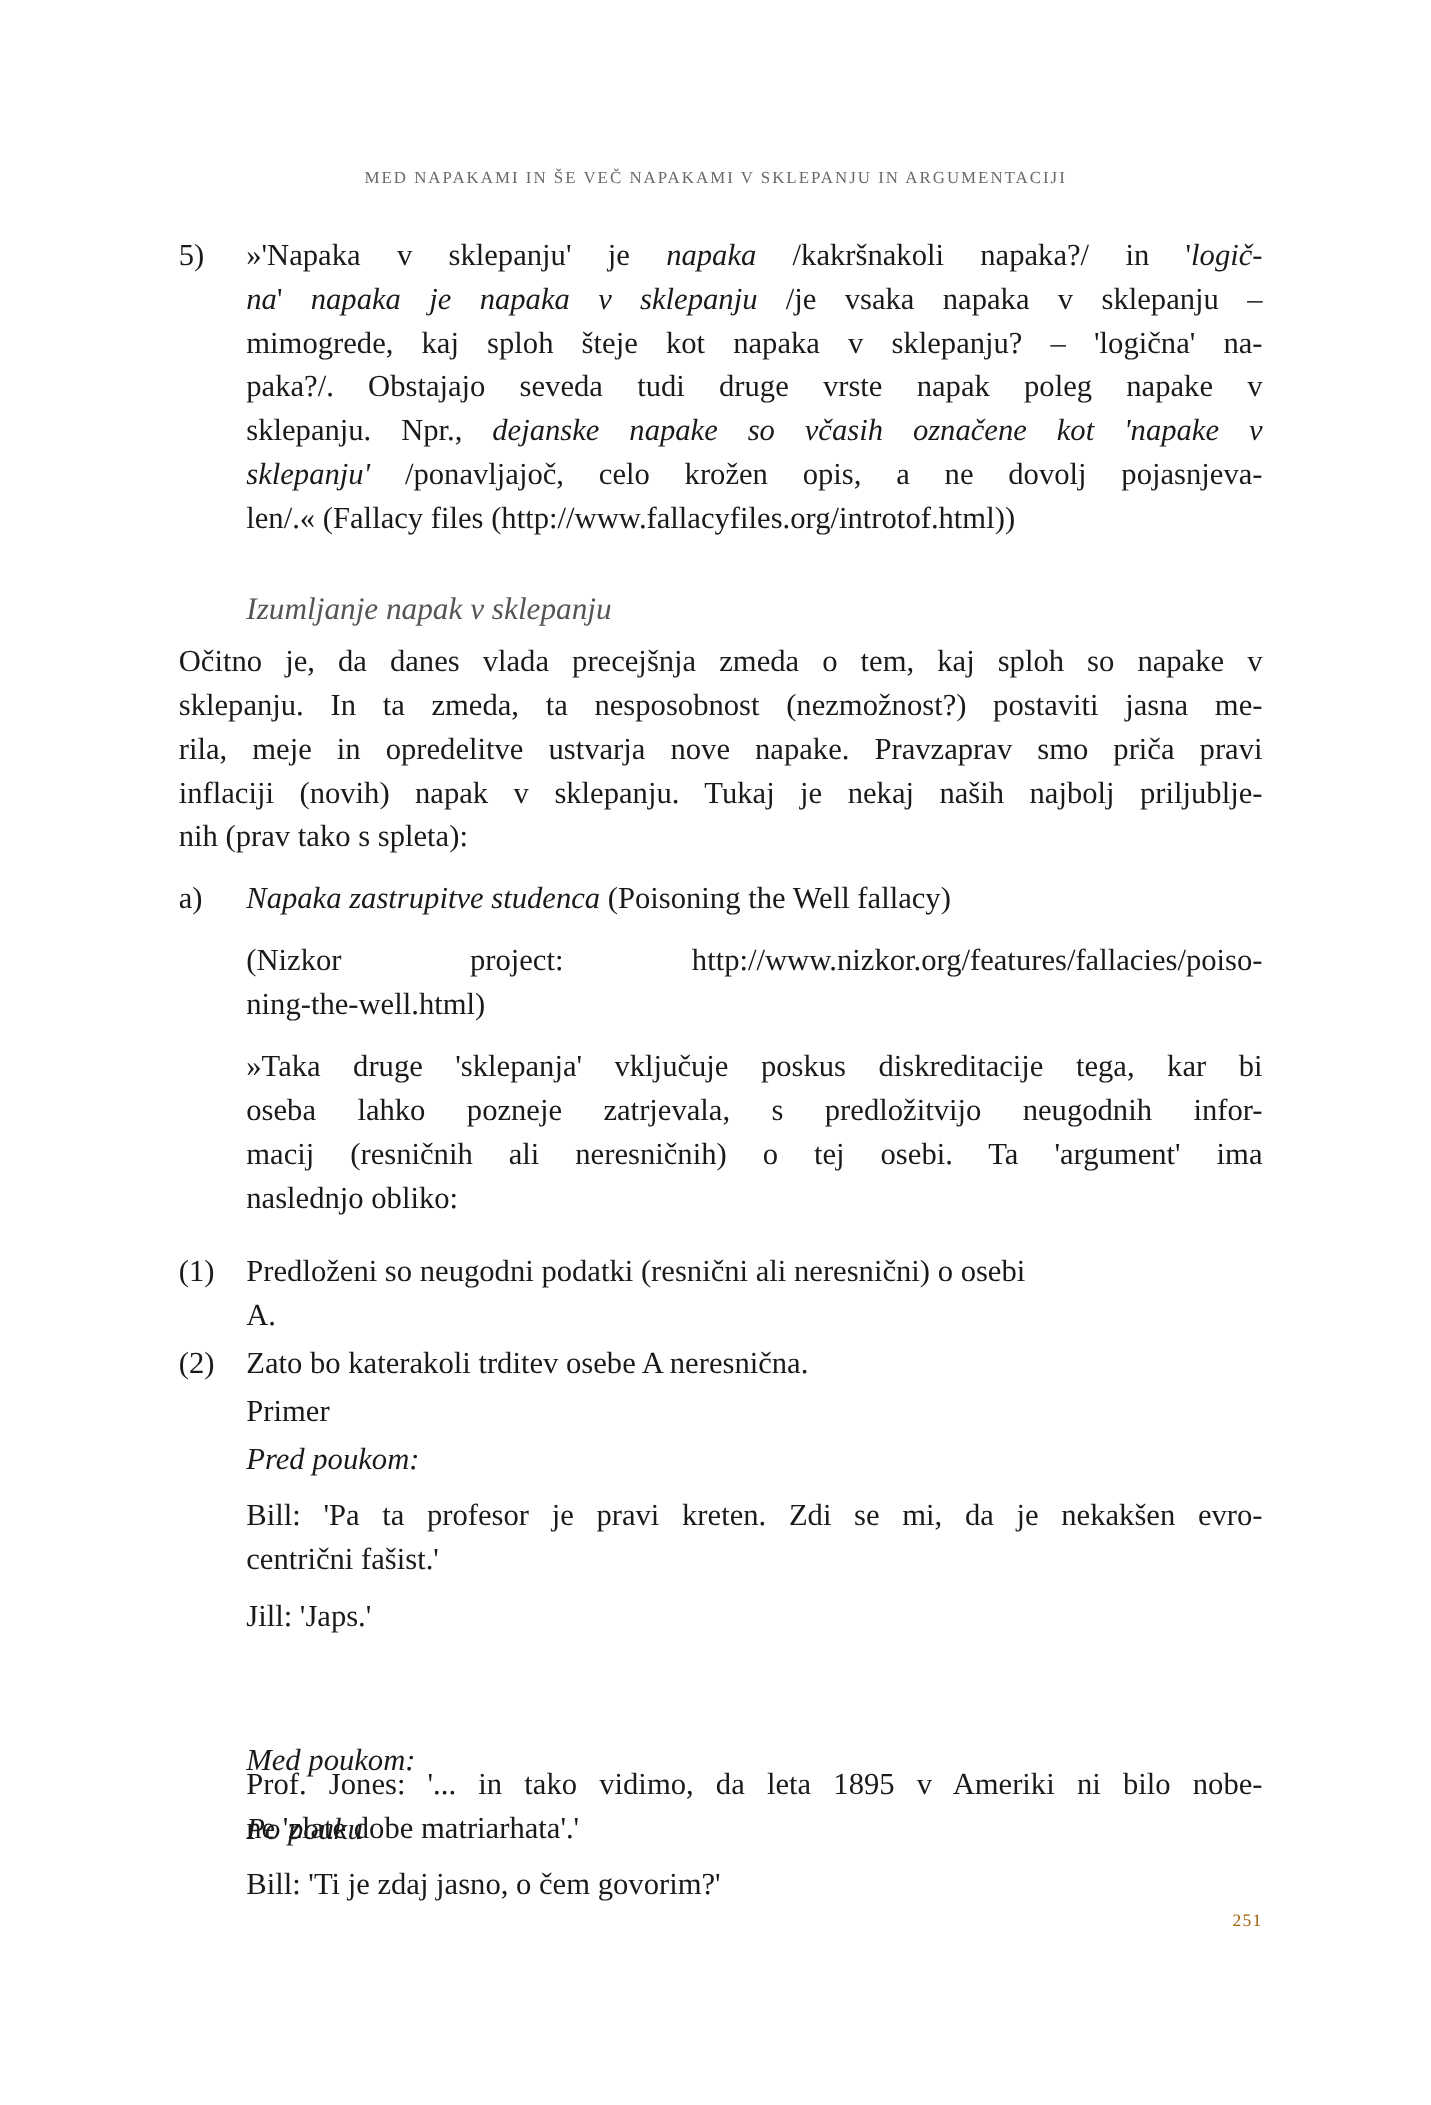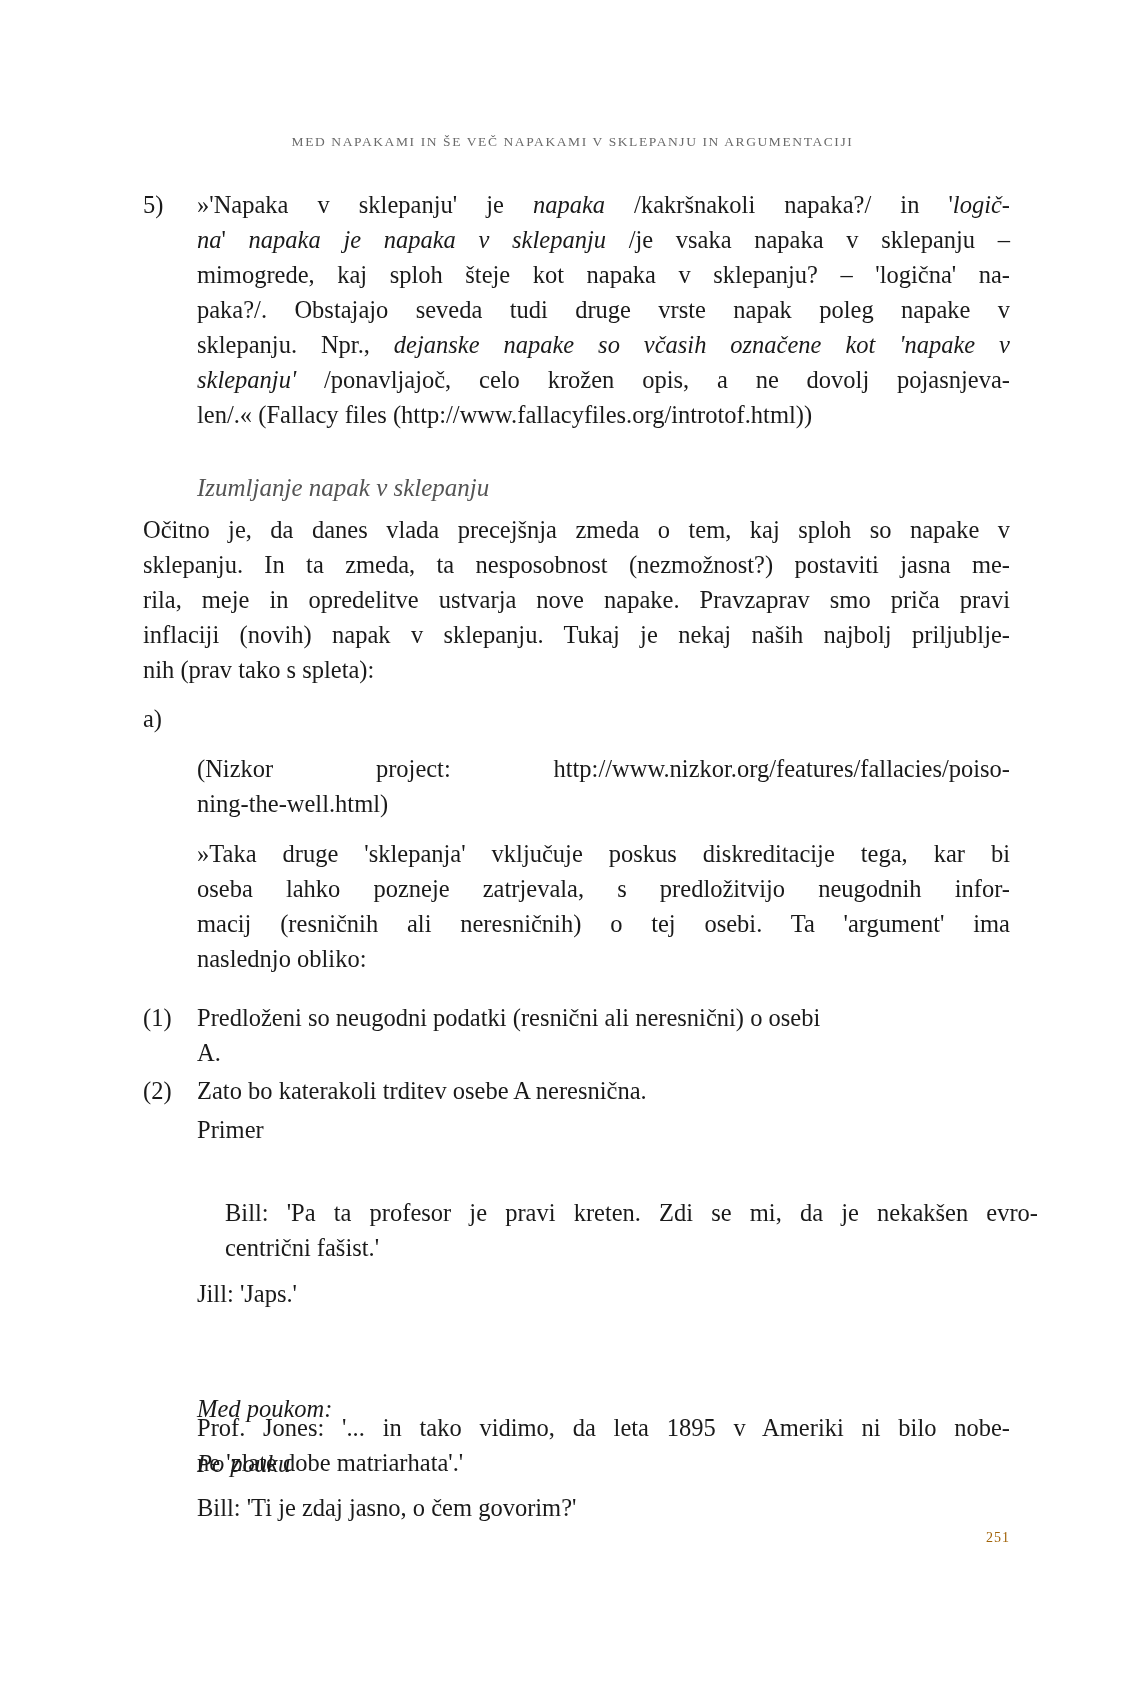--- a/index.html
+++ b/index.html
@@ -39,20 +39,23 @@
 
   <div class="block" style="top:512px;">
     <span class="jl">Očitno je, da danes vlada precejšnja zmeda o tem, kaj sploh so napake v</span>
     <span class="jl">sklepanju. In ta zmeda, ta nesposobnost (nezmožnost?) postaviti jasna me-</span>
     <span class="jl">rila, meje in opredelitve ustvarja nove napake. Pravzaprav smo priča pravi</span>
     <span class="jl">inflaciji (novih) napak v sklepanju. Tukaj je nekaj naših najbolj priljublje-</span>
     <span class="line">nih (prav tako s spleta):</span>
   </div>
 
   <div class="lbl" style="top:701px;">a)</div>
+  <div class="ind" style="top:701px;">
+    <span class="line"><i>Napaka zastrupitve studenca</i><span> (Poisoning the Well fallacy)</span></span>
+  </div>
 
   <div class="ind" style="top:751px;">
     <span class="jl">(Nizkor project: http://www.nizkor.org/features/fallacies/poiso-</span>
     <span class="line">ning-the-well.html)</span>
   </div>
 
   <div class="ind" style="top:836px;">
     <span class="jl">»Taka druge 'sklepanja' vključuje poskus diskreditacije tega, kar bi</span>
     <span class="jl">oseba lahko pozneje zatrjevala, s predložitvijo neugodnih infor-</span>
     <span class="jl">macij (resničnih ali neresničnih) o tej osebi. Ta 'argument' ima</span>
@@ -65,21 +68,24 @@
     <span class="line">A.</span>
   </div>
 
   <div class="lbl" style="top:1073px;">(2)</div>
   <div class="ind" style="top:1073px;">
     <span class="line">Zato bo katerakoli trditev osebe A neresnična.</span>
   </div>
 
   <div class="ind" style="top:1112px;">Primer</div>
 
-  <div class="ind" style="top:1195px;margin-left:28px;">
+  <div class="ind" style="top:1150px;">
+    <i class="line">Pred poukom:</i>
+  </div>
+  <div class="ind" style="top:1195px;">
     <span class="jl">Bill: 'Pa ta profesor je pravi kreten. Zdi se mi, da je nekakšen evro-</span>
     <span class="line">centrični fašist.'</span>
   </div>
   <div class="ind" style="top:1276px;">
     <span class="line">Jill: 'Japs.'</span>
   </div>
   <div class="ind" style="top:1391px;">
     <i class="line">Med poukom:</i>
   </div>
   <div class="ind" style="top:1363px;margin-top:47px;">

